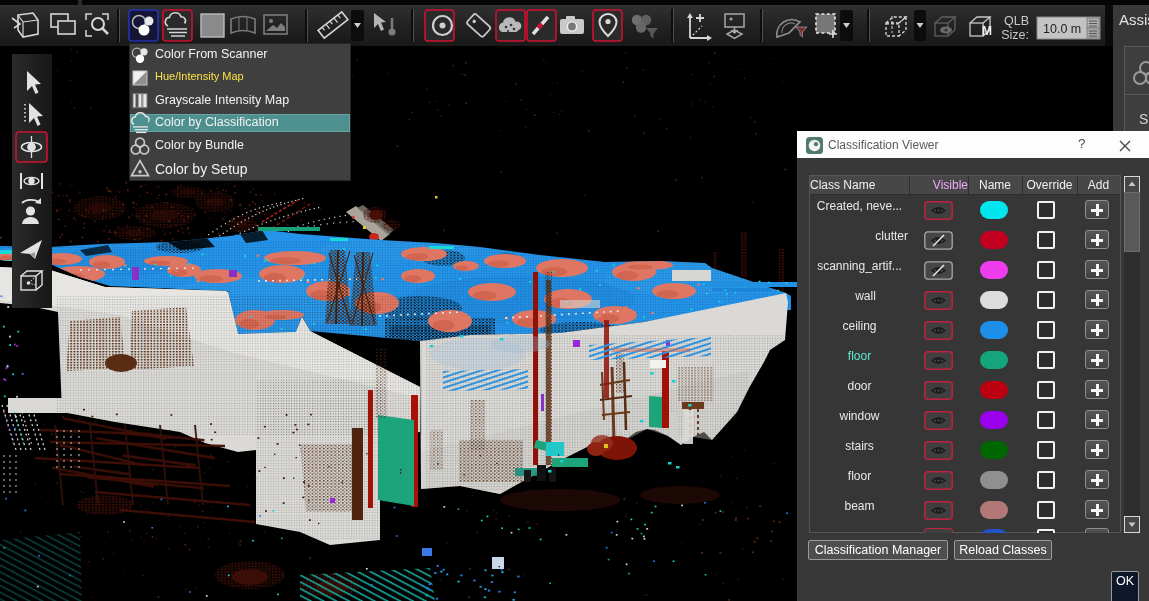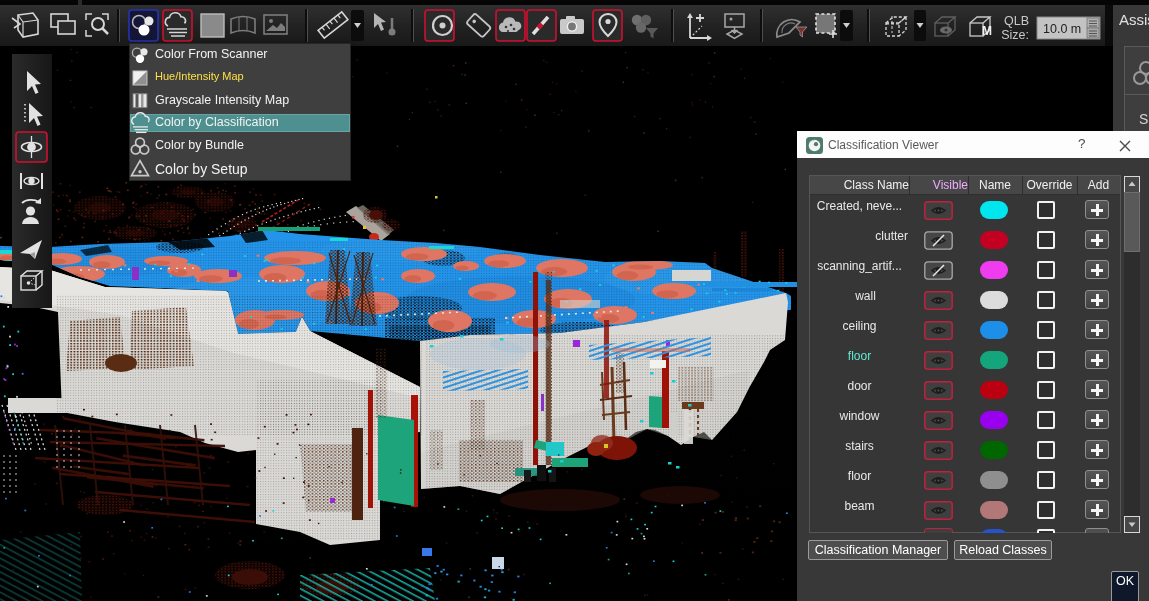--- a/index.html
+++ b/index.html
@@ -1284,21 +1284,21 @@
 <path d="M9.5,3.7 a5.8,5.8 0 0 0 -5.8,5.8 a4.6,4.6 0 0 1 5.8,-4.2 Z" fill="#c9d4cf"></path>
 <circle cx="11" cy="8.2" r="2.1" fill="#507b6b"></circle>
 </svg>
 <div style="position:absolute;left:31px;top:7px;font-size:12px;color:#5a5a5a">Classification Viewer</div>
 <div style="position:absolute;left:281px;top:5px;font-size:13.5px;color:#4a4a4a">?</div>
 <svg width="14" height="14" viewBox="0 0 14 14" style="position:absolute;left:321px;top:8px">
         <path d="M2,2 L12,12 M12,2 L2,12" stroke="#4a4a4a" stroke-width="1.4"></path>
       </svg>
 <div style="position:absolute;left:12px;top:44px;width:312px;height:358px;border:1px solid #565656;background:#363636;box-sizing:border-box"></div>
 <div style="position:absolute;left:13px;top:45px;width:310px;height:18px;background:#474747"></div>
-<div style="position:absolute;left:13px;top:47px;width:99px;text-align:right;font-size:12px;color:#f0f0f0">Class Name</div>
+<div style="position:absolute;left:13px;top:47px;width:99px;text-align:left;font-size:12px;color:#f0f0f0">Class Name</div>
 <div style="position:absolute;left:112px;top:47px;width:59px;text-align:right;font-size:12px;color:#f0abfc">Visible</div>
 <div style="position:absolute;left:171px;top:47px;width:54px;text-align:center;font-size:12px;color:#f0f0f0">Name</div>
 <div style="position:absolute;left:225px;top:47px;width:55px;text-align:center;font-size:12px;color:#f0f0f0">Override</div>
 <div style="position:absolute;left:280px;top:47px;width:43px;text-align:center;font-size:12px;color:#f0f0f0">Add</div>
 <div style="position:absolute;left:112px;top:45px;width:1px;height:18px;background:#2e2e2e"></div>
 <div style="position:absolute;left:171px;top:45px;width:1px;height:18px;background:#2e2e2e"></div>
 <div style="position:absolute;left:225px;top:45px;width:1px;height:18px;background:#2e2e2e"></div>
 <div style="position:absolute;left:280px;top:45px;width:1px;height:18px;background:#2e2e2e"></div>
 <div style="position:absolute;left:13px;top:63px;width:310px;height:1px;background:#2e2e2e"></div>
 <div style="position:absolute;left:14px;top:68.0px;width:97px;text-align:center;font-size:12px;color:#e8e8e8;white-space:nowrap;overflow:hidden">Created, neve...</div>

